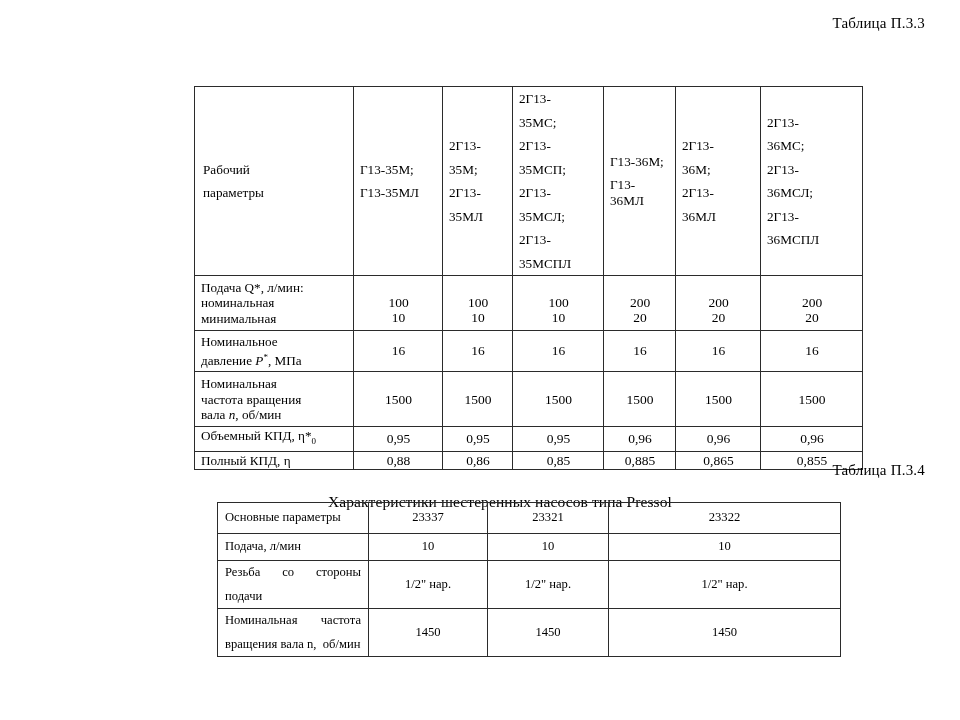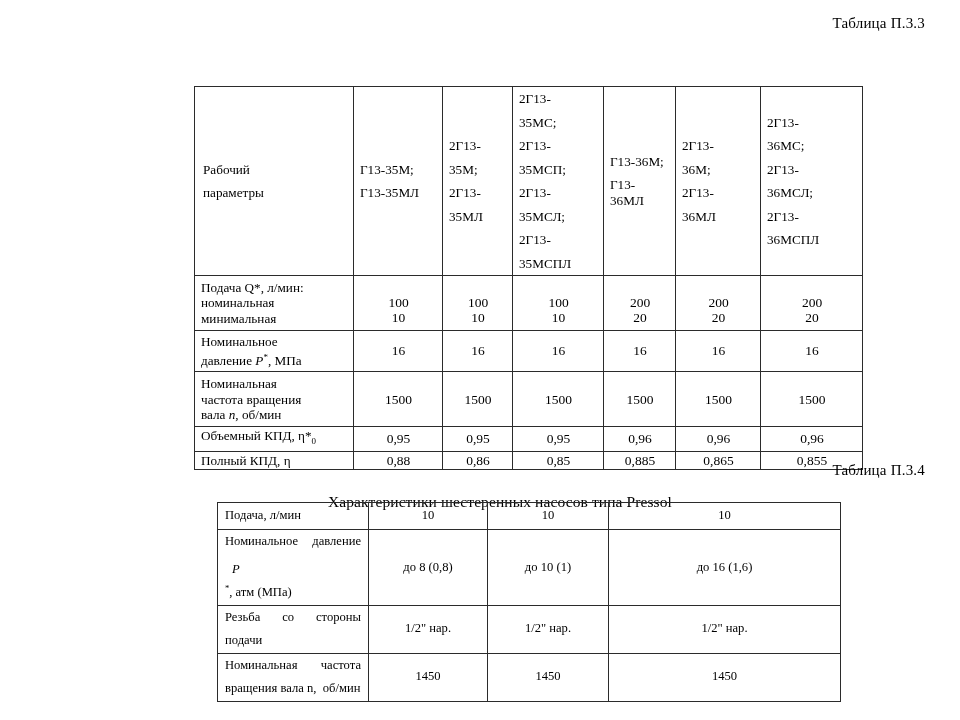--- a/index.html
+++ b/index.html
@@ -328,51 +328,50 @@
 
   <table class="doc-table" id="table2">
     <colgroup>
       <col style="width:151px">
       <col style="width:119px">
       <col style="width:121px">
       <col style="width:232px">
     </colgroup>
     <tbody>
 
+      <tr style="height:31px">
+        <td class="c-top plain">
+          <span>Основные параметры</span>
+        </td>
+        <td class="c-top val">
+            <span>23337</span>
+          </td>
+        <td class="c-top val">
+            <span>23321</span>
+          </td>
+        <td class="c-top val">
+            <span>23322</span>
+          </td>
+      </tr>
 
       <tr style="height:27px">
         <td class="c-top plain">
           <span>Подача, л/мин</span>
         </td>
         <td class="c-top val">
             <span>10</span>
           </td>
         <td class="c-top val">
             <span>10</span>
           </td>
         <td class="c-top val">
             <span>10</span>
           </td>
       </tr>
 
-      <tr style="height:38px">
-        <td class="c-top justify">
-          <span>Номинальное&nbsp; &nbsp;давление</span>
-          <span class="lastline"><span class="ital">P</span><sup>*</sup>, атм (МПа)</span>
-        </td>
-        <td class="c-top val">
-            <span>до 8 (0,8)</span>
-          </td>
-        <td class="c-top val">
-            <span>до 10 (1)</span>
-          </td>
-        <td class="c-top val">
-            <span>до 16 (1,6)</span>
-          </td>
-      </tr>
 
       <tr style="height:35px">
         <td class="c-top justify">
           <span>Резьба&nbsp; &nbsp;со&nbsp; &nbsp;стороны</span>
           <span class="lastline">подачи</span>
         </td>
         <td class="c-top val">
             <span>1/2" нар.</span>
           </td>
         <td class="c-top val">

